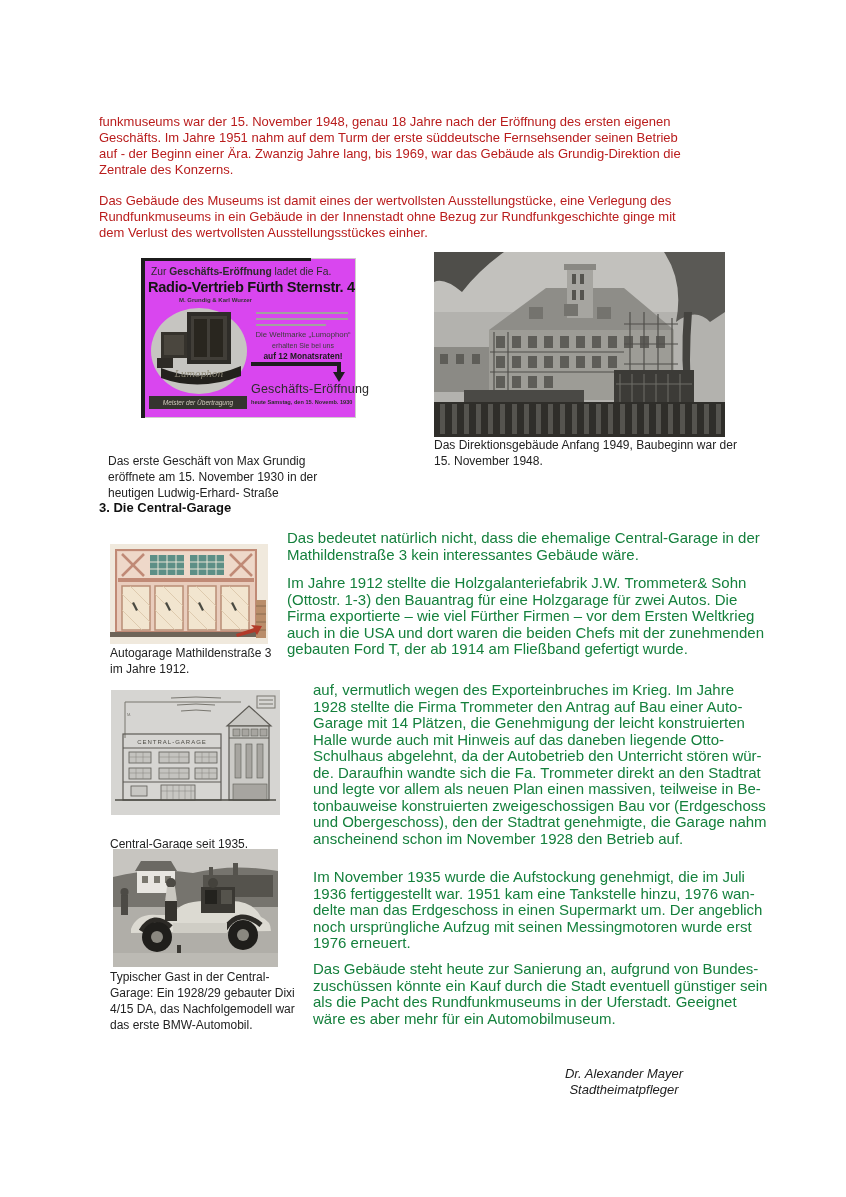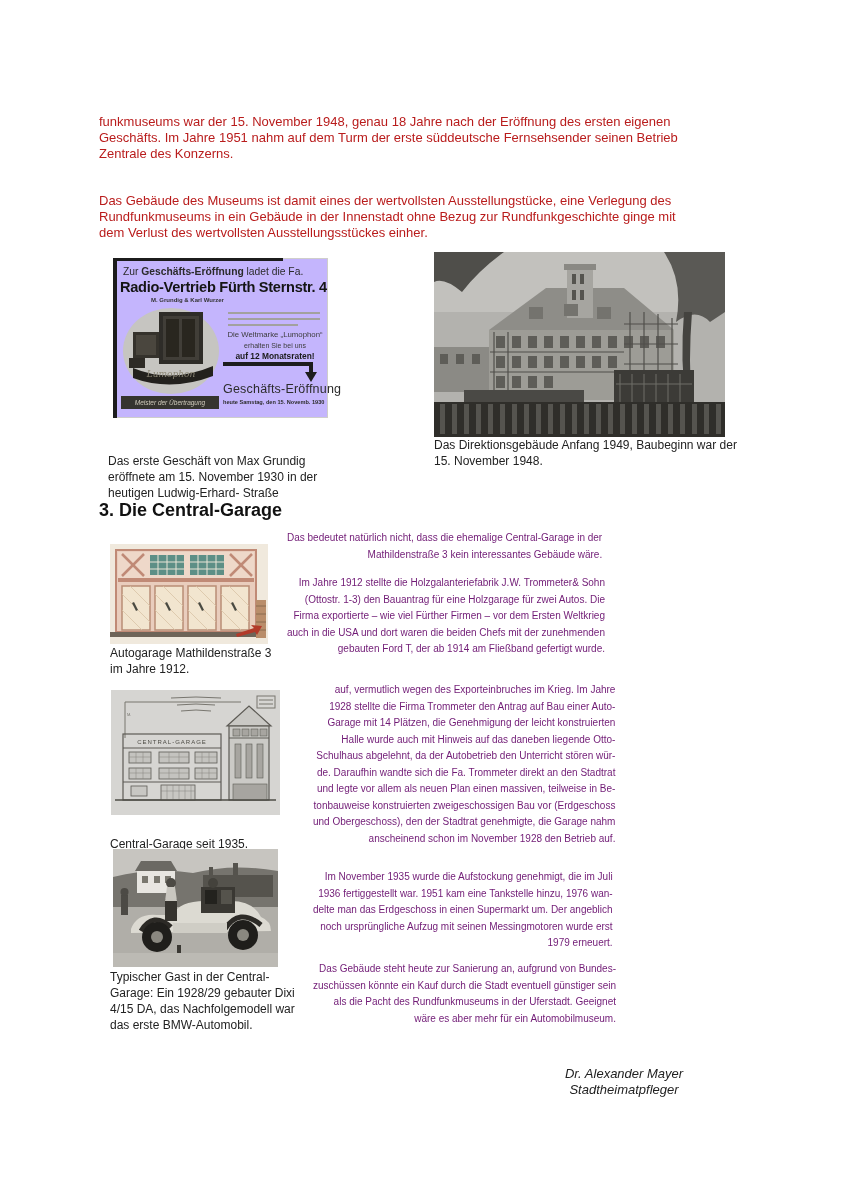--- a/index.html
+++ b/index.html
@@ -4,27 +4,27 @@
 <style>
   * { margin:0; padding:0; box-sizing:border-box; }
   html,body { background:#888; }
   #page {
     position:relative; width:846px; height:1197px; background:#ffffff;
     margin:0 auto; font-family:"Liberation Sans", sans-serif; color:#1b1b1b;
     overflow:hidden;
   }
   .abs { position:absolute; }
   .body-block { font-size:13px; line-height:16px; color:#b91c1c;margin-top:20px; }
-  .col-block  { font-size:10px; line-height:16.5px; color:#701a75;text-align:right; }
+  .col-block  { font-size:15px; line-height:16.5px; color:#15803d; }
   .caption    { font-size:12px; line-height:16px; color:#222; }
-  .heading    { font-size:18px; font-weight:bold; color:#111; }
+  .heading    { font-size:13px; font-weight:bold; color:#111; }
   .signature  { font-size:13px; line-height:16px; font-style:italic; text-align:center; color:#222; }
 
   
-  .ad-fig { background:#c4b5fd; box-shadow:inset 0 0 0 1px #cfcecb; }
+  .ad-fig { background:#d946ef; box-shadow:inset 0 0 0 1px #cfcecb;margin-left:28px; }
   .ad-bar-left { position:absolute; left:0; top:0; width:4px; height:100%; background:#1c1c1c; }
   .ad-bar-top  { position:absolute; left:4px; top:0; width:166px; height:3px; background:#1c1c1c; }
   .ad-line1 { position:absolute; left:10px; top:8px; width:200px; font-size:10.3px; color:#2a2a2a; white-space:nowrap; }
   .ad-line1 b { font-weight:bold; }
   .ad-line2 { position:absolute; left:7px; top:21px; width:205px; font-size:14.6px; font-weight:bold; letter-spacing:-0.3px; color:#151515; white-space:nowrap; }
   .ad-line3 { position:absolute; left:38px; top:39px; font-size:6px; font-weight:bold; color:#333; }
   .ad-fineprint { position:absolute; background:#a2a19e; height:2px; }
   .ad-weltmarke { position:absolute; left:112px; top:72px; width:100px; font-size:7.8px; color:#3c3c3c; text-align:center; }
   .ad-erhalten  { position:absolute; left:112px; top:84px; width:100px; font-size:7px; color:#3c3c3c; text-align:center; }
   .ad-raten     { position:absolute; left:112px; top:93px; width:100px; font-size:8.4px; font-weight:bold; color:#1a1a1a; text-align:center; }
@@ -34,20 +34,21 @@
   .caption-lines div { white-space:nowrap; }
 </style>
 </head>
 <body>
 
 <div id="page">
 
   <div class="abs body-block caption-lines" style="left:99px; top:94px;">
       <div>funkmuseums war der 15. November 1948, genau 18 Jahre nach der Eröffnung des ersten eigenen</div>
       <div>Geschäfts. Im Jahre 1951 nahm auf dem Turm der erste süddeutsche Fernsehsender seinen Betrieb</div>
+      <div>auf - der Beginn einer Ära. Zwanzig Jahre lang, bis 1969, war das Gebäude als Grundig-Direktion die</div>
       <div>Zentrale des Konzerns.</div>
     </div>
   <div class="abs body-block caption-lines" style="left:99px; top:173px;">
       <div>Das Gebäude des Museums ist damit eines der wertvollsten Ausstellungstücke, eine Verlegung des</div>
       <div>Rundfunkmuseums in ein Gebäude in der Innenstadt ohne Bezug zur Rundfunkgeschichte ginge mit</div>
       <div>dem Verlust des wertvollsten Ausstellungsstückes einher.</div>
     </div>
 
   <div class="abs ad-fig" style="left:113px; top:258px; width:215px; height:160px;">
     <div class="ad-bar-left"></div>
@@ -438,21 +439,21 @@
       <div>und legte vor allem als neuen Plan einen massiven, teilweise in Be-</div>
       <div>tonbauweise konstruierten zweigeschossigen Bau vor (Erdgeschoss</div>
       <div>und Obergeschoss), den der Stadtrat genehmigte, die Garage nahm</div>
       <div>anscheinend schon im November 1928 den Betrieb auf.</div>
     </div>
   <div class="abs col-block caption-lines" style="left:313px; top:869px;">
       <div>Im November 1935 wurde die Aufstockung genehmigt, die im Juli</div>
       <div>1936 fertiggestellt war. 1951 kam eine Tankstelle hinzu, 1976 wan-</div>
       <div>delte man das Erdgeschoss in einen Supermarkt um. Der angeblich</div>
       <div>noch ursprüngliche Aufzug mit seinen Messingmotoren wurde erst</div>
-      <div>1979 erneuert.</div>
+      <div>1976 erneuert.</div>
     </div>
   <div class="abs col-block caption-lines" style="left:313px; top:961px;">
       <div>Das Gebäude steht heute zur Sanierung an, aufgrund von Bundes-</div>
       <div>zuschüssen könnte ein Kauf durch die Stadt eventuell günstiger sein</div>
       <div>als die Pacht des Rundfunkmuseums in der Uferstadt. Geeignet</div>
       <div>wäre es aber mehr für ein Automobilmuseum.</div>
     </div>
 
   <div class="abs signature" style="left:500px; top:1066px; width:248px;">
     <div>Dr. Alexander Mayer</div>

